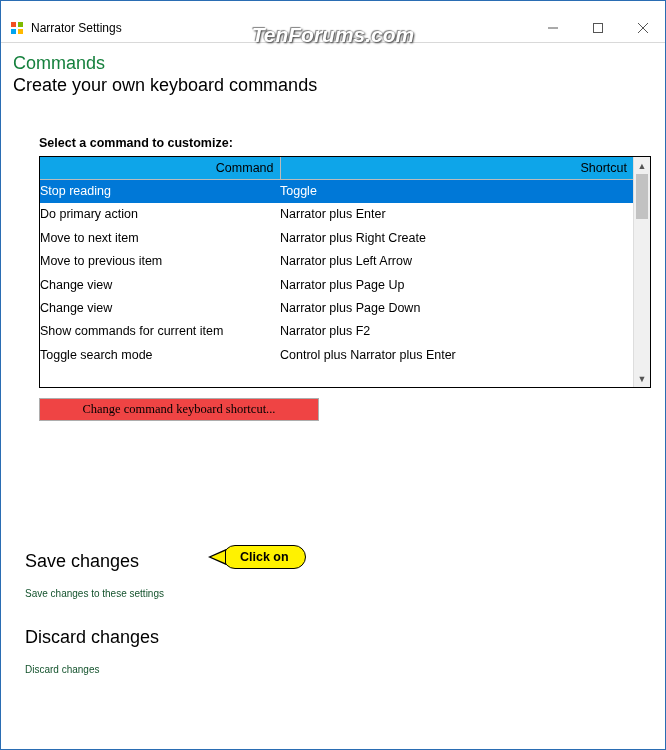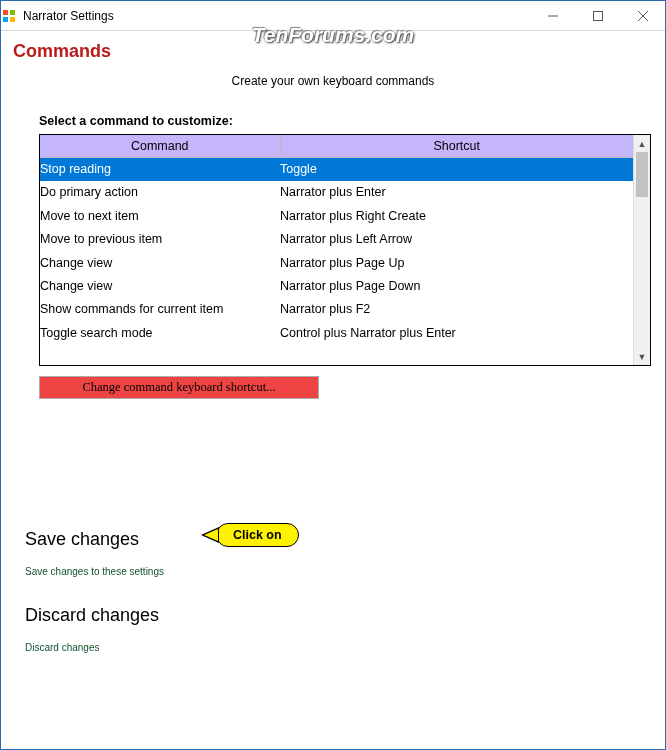--- a/index.html
+++ b/index.html
@@ -10,21 +10,23 @@
     height: 750px;
     border: 1px solid #2a6db3;
     position: relative;
     overflow: hidden;
   }
   .titlebar {
     background: #fff;
     height: 30px;
     display: flex;
     align-items: center;
+    padding-left: 8px;
     border-bottom: 1px solid #d9d9d9;
+    margin-top: 12px;
   }
   .titlebar .app-icon {
     width: 16px; height: 16px;
     display: inline-block;
     margin-right: 6px;
   }
   .titlebar .title {
     font-size: 12px;
     color: #000;
     flex: 1;
@@ -51,30 +53,29 @@
     color: #fff;
     text-shadow: 1px 1px 2px #333, -1px -1px 1px #888;
     font-style: italic;
     pointer-events: none;
     z-index: 100;
   }
   .content {
     padding: 10px 12px 12px 12px;
   }
   .page-heading {
-    color: #b91c1c;
+    color: #15803d;
     font-size: 18px;
-    font-weight: 700;
-    margin-bottom: 12px;
+    font-weight: 400;
+    margin-bottom: 1px;
   }
   .page-sub {
-    font-size: 12px;
+    font-size: 18px;
     color: #000;
-    margin-bottom: 26px;
-    text-align: center;
+    margin-bottom: 40px;
   }
   .section-indent {
     padding-left: 26px;
     padding-right: 2px;
   }
   .select-label {
     font-size: 12.5px;
     margin-bottom: 6px;
     font-weight: bold;
   }
@@ -86,26 +87,26 @@
   .table-inner {
     flex: 1;
     overflow: hidden;
   }
   .tbl {
     width: 100%;
     border-collapse: collapse;
     font-size: 12.5px;
   }
   .tbl th {
-    text-align: center;
+    text-align: right;
     font-weight: 400;
     padding: 4px 6px;
     border-right: 1px solid #bbb;
     border-bottom: 1px solid #bbb;
-    background: #c4b5fd;
+    background: #0ea5e9;
   }
   .tbl th:last-child { border-right: none; }
   .tbl td {
     padding: 2px 0;
     line-height: 1.55;
   }
   .tbl td:first-child { width: 240px; }
   .tbl tr.selected td {
     background: #0078d7;
     color: #fff;
@@ -159,21 +160,21 @@
     color: #000;
   }
   .action-sub {
     font-size: 10px;
     color: #14532d;
     margin-top: 16px;
   }
   .action-block { margin-bottom: 28px; position: relative; }
   .callout {
     position: absolute;
-    left: 176px;
+    left: 183px;
     top: -6px;
     display: flex;
     align-items: center;
   }
   .callout-arrow {
     width: 0; height: 0;
     border-top: 8px solid transparent;
     border-bottom: 8px solid transparent;
     border-right: 18px solid #000;
     margin-right: -3px;

